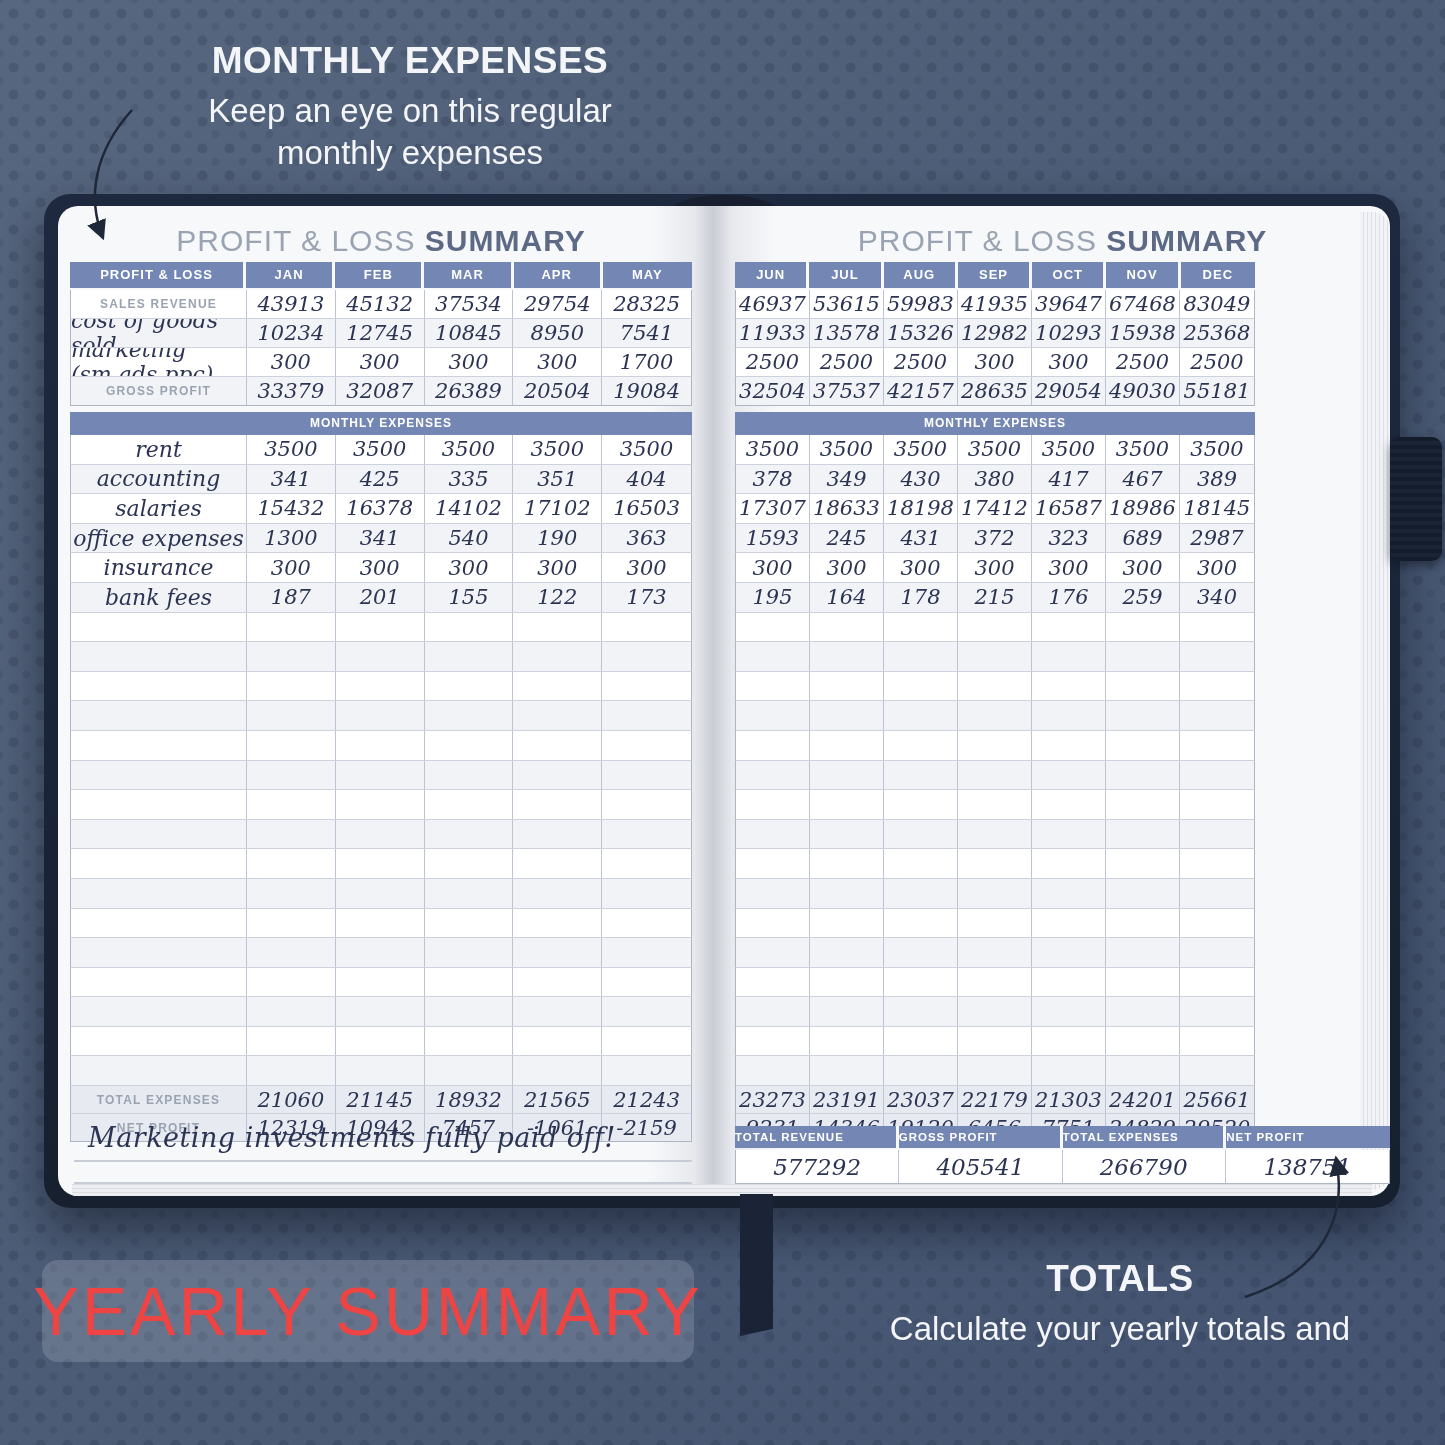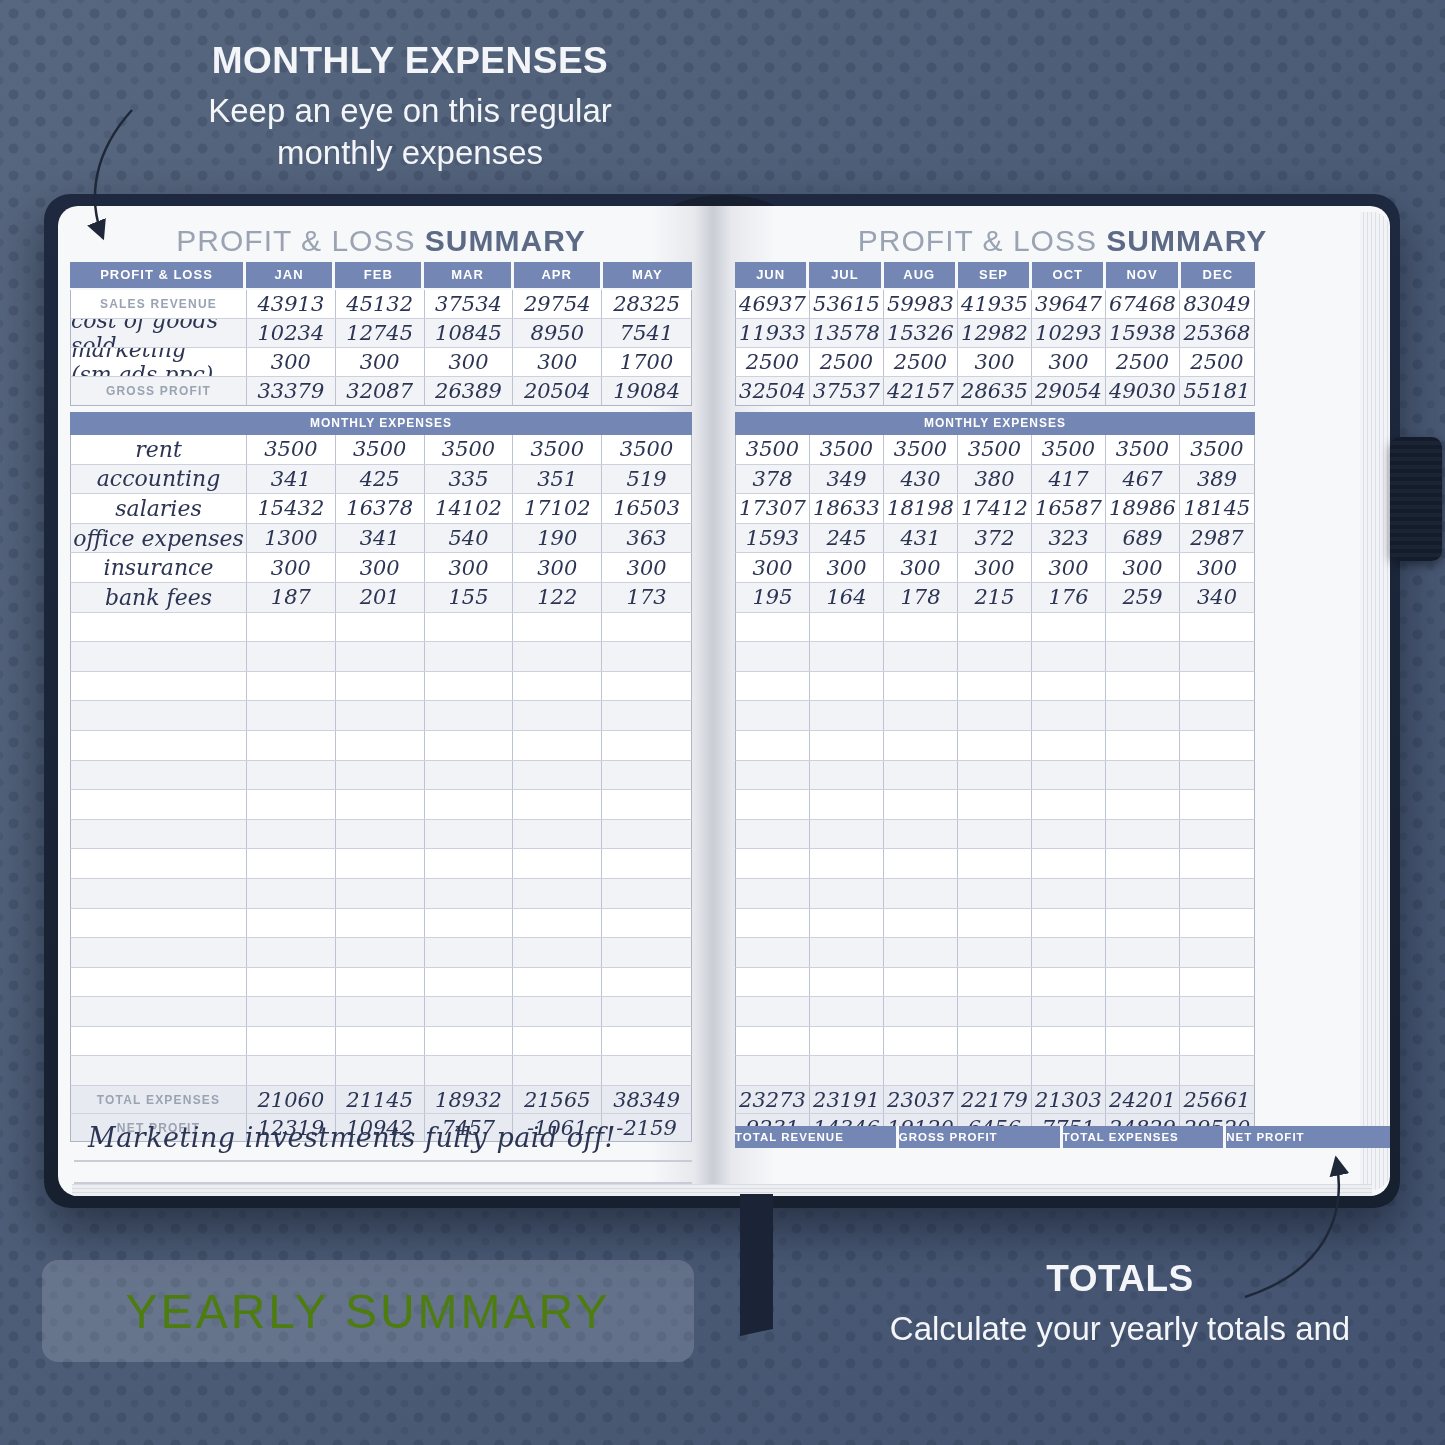--- a/index.html
+++ b/index.html
@@ -86,21 +86,21 @@
   .rule{height:1.5px;background:#c7ccd6;left:74px;width:618px;}
 
   
   .ann{color:#f3f5f9;text-align:center;}
   .ann .t{font-weight:bold;font-size:37px;letter-spacing:0.5px;margin-bottom:8px;}
   .ann .s{font-size:33px;line-height:1.28;}
   .ann-top{left:105px;top:40px;width:610px;}
   .ann-br{left:800px;top:1258px;width:640px;}
   .ys-box{left:42px;top:1260px;width:652px;height:102px;border-radius:16px;
           background:rgba(240,245,252,0.16);display:flex;align-items:center;justify-content:center;}
-  .ys-box .big{font-size:48px;color:#4d7c0f;letter-spacing:3px;white-space:nowrap;}
+  .ys-box .big{font-size:68px;color:#ef4444;letter-spacing:3px;white-space:nowrap;}
   svg.arrows{left:0;top:0;width:1445px;height:1445px;pointer-events:none;}
 </style>
 </head>
 <body>
 
 <div class="abs dots"></div>
 
 <div class="abs cover"></div>
 <div class="abs spine-bump"></div>
 <div class="abs pages">
@@ -161,21 +161,21 @@
       <div class="vc hand">3500</div>
       <div class="vc hand">3500</div>
       <div class="vc hand">3500</div>
     </div>
     <div class="trow cols-l br ex alt">
       <div class="lc hand lab-hand">accounting</div>
       <div class="vc hand">341</div>
       <div class="vc hand">425</div>
       <div class="vc hand">335</div>
       <div class="vc hand">351</div>
-      <div class="vc hand">519</div>
+      <div class="vc hand">404</div>
     </div>
     <div class="trow cols-l br ex">
       <div class="lc hand lab-hand">salaries</div>
       <div class="vc hand">15432</div>
       <div class="vc hand">16378</div>
       <div class="vc hand">14102</div>
       <div class="vc hand">17102</div>
       <div class="vc hand">16503</div>
     </div>
     <div class="trow cols-l br ex alt">
@@ -329,21 +329,21 @@
       <div class="vc"></div>
       <div class="vc"></div>
       <div class="vc"></div>
     </div>
     <div class="trow cols-l br tot">
       <div class="lc print">TOTAL EXPENSES</div>
       <div class="vc hand">21060</div>
       <div class="vc hand">21145</div>
       <div class="vc hand">18932</div>
       <div class="vc hand">21565</div>
-      <div class="vc hand">38349</div>
+      <div class="vc hand">21243</div>
     </div>
     <div class="trow cols-l br tot sec-end">
       <div class="lc print">NET PROFIT</div>
       <div class="vc hand">12319</div>
       <div class="vc hand">10942</div>
       <div class="vc hand">7457</div>
       <div class="vc hand">-1061</div>
       <div class="vc hand">-2159</div>
     </div>
   </div>
@@ -611,20 +611,26 @@
       <div class="vc hand">29520</div>
     </div>
   </div>
 
 <div class="abs ys">
   <div class="yrow" id="ys-head">
       <div class="yh">TOTAL REVENUE</div>
       <div class="yh">GROSS PROFIT</div>
       <div class="yh">TOTAL EXPENSES</div>
       <div class="yh">NET PROFIT</div>
+    </div>
+  <div class="yrow yvals" id="ys-vals">
+      <div class="yv hand">577292</div>
+      <div class="yv hand">405541</div>
+      <div class="yv hand">266790</div>
+      <div class="yv hand">138751</div>
     </div>
 </div>
 
 <div class="abs note hand">Marketing investments fully paid off!</div>
 <div class="abs rule" style="top:1160px;"></div>
 <div class="abs rule" style="top:1182px;"></div>
 
 <div class="abs ribbon"></div>
 <div class="abs pen-loop"></div>
 

